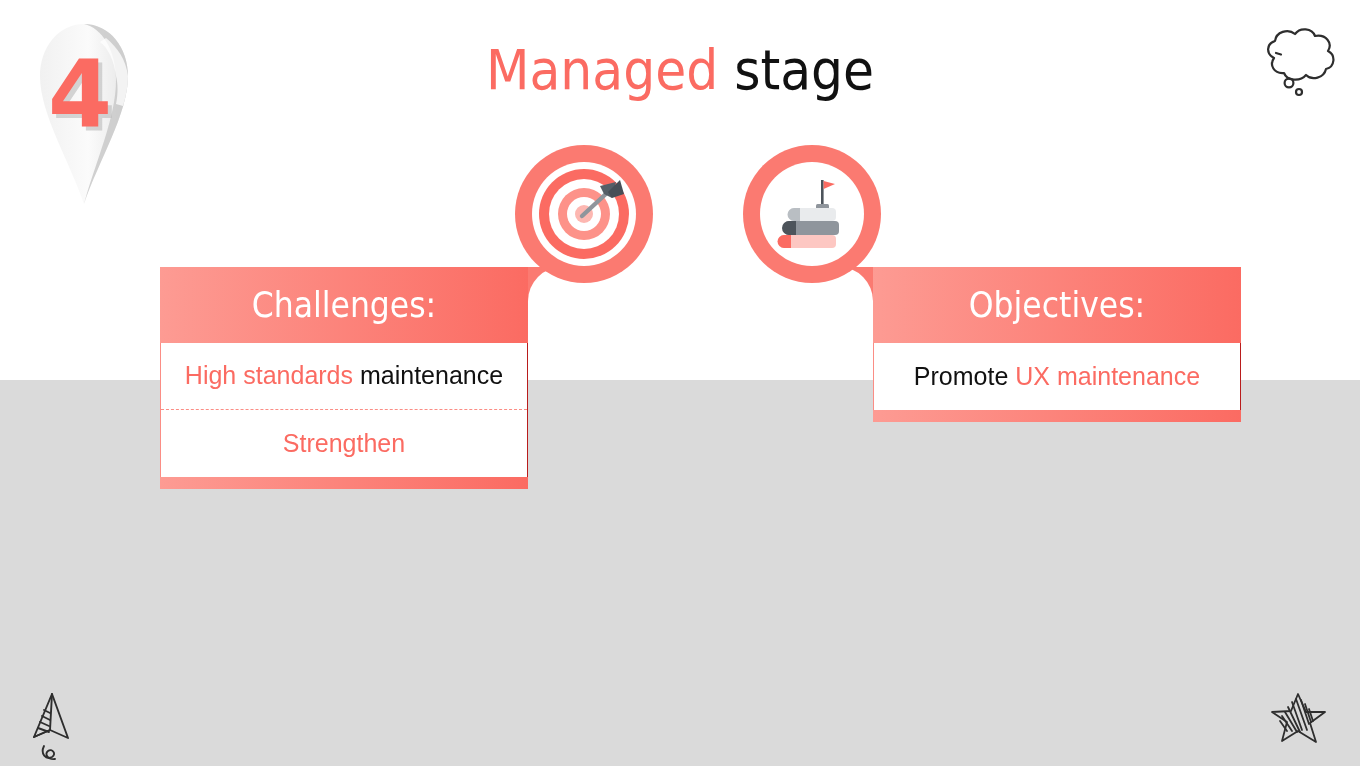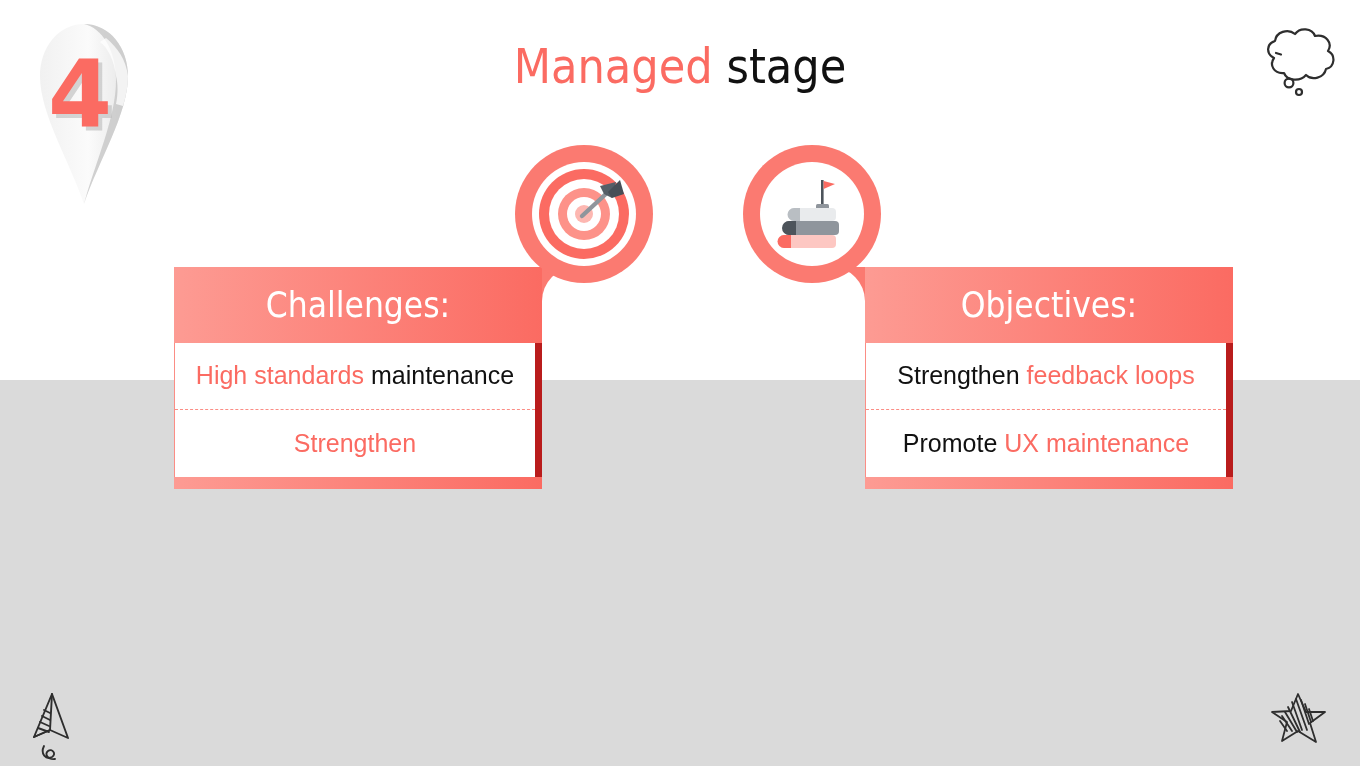--- a/index.html
+++ b/index.html
@@ -29,21 +29,21 @@
     background: #dadada;
   }
 
   
   .title {
     position: absolute;
     left: 0; top: 42px;
     width: 1360px;
     text-align: center;
     font-family: "DejaVu Sans Condensed", "Liberation Sans Narrow", "Liberation Sans", sans-serif;
-    font-size: 48px;
+    font-size: 56px;
     font-weight: 400;
     letter-spacing: 0px;
     line-height: 1;
     white-space: nowrap;
   }
   .title .t-a { color: #fb6b62; }
   .title .t-b { color: #111111; }
 
   
   .pin {
@@ -78,24 +78,23 @@
     justify-content: center;
   }
   .badge-challenges { left: 515px; top: 145px; }
   .badge-objectives { left: 743px; top: 145px; }
 
   
   .card {
     position: absolute;
     width: 368px;
     z-index: 4;
-    margin-left: 14px;
   }
   .card-challenges { left: 160px; top: 267px; }
-  .card-objectives { left: 851px; top: 267px; }
+  .card-objectives { left: 873px; top: 267px; }
 
   .card-head {
     position: relative;
     height: 76px;
     line-height: 76px;
     text-align: center;
     color: #ffffff;
     font-family: "DejaVu Sans Condensed", "Liberation Sans Narrow", "Liberation Sans", sans-serif;
     font-size: 35px;
     font-weight: 400;
@@ -123,21 +122,21 @@
     background: #ffffff;
   }
   .notch-right { right: -34px; }
   .notch-right::after { border-top-left-radius: 34px; }
   .notch-left { left: -34px; }
   .notch-left::after  { border-top-right-radius: 34px; }
 
   .card-body {
     background: #ffffff;
     border-left: 1px solid #fb8d85;
-    border-right: 7px solid #b91c1c;
+    border-right: 1px solid #b91c1c;
     box-sizing: border-box;
   }
   .card-row {
     padding: 14px 16px;
     text-align: center;
     font-size: 25px;
     line-height: 1.34;
     color: #111111;
     border-bottom: 1px dashed #fb8d85;
     box-sizing: border-box;
@@ -263,20 +262,17 @@
   <div class="card-foot"></div>
 </div>
 
 <div class="card card-objectives">
   <div class="card-head">
     <span>Objectives:</span>
     <span class="notch notch-left"></span>
   </div>
   <div class="card-body">
     <div class="card-row">
-      <span><span>Strengthen </span><span class="hl">feedback loops</span></span>
-    </div>
-    <div class="card-row">
       <span><span>Promote </span><span class="hl">UX maintenance</span></span>
     </div>
   </div>
   <div class="card-foot"></div>
 </div>
 
 </body></html>

